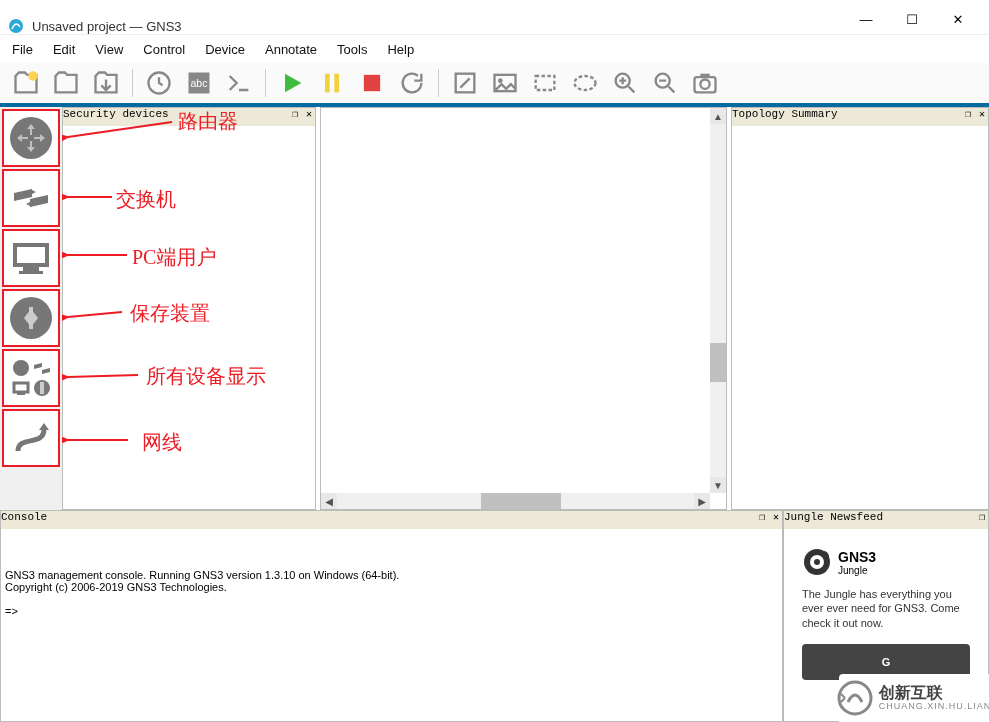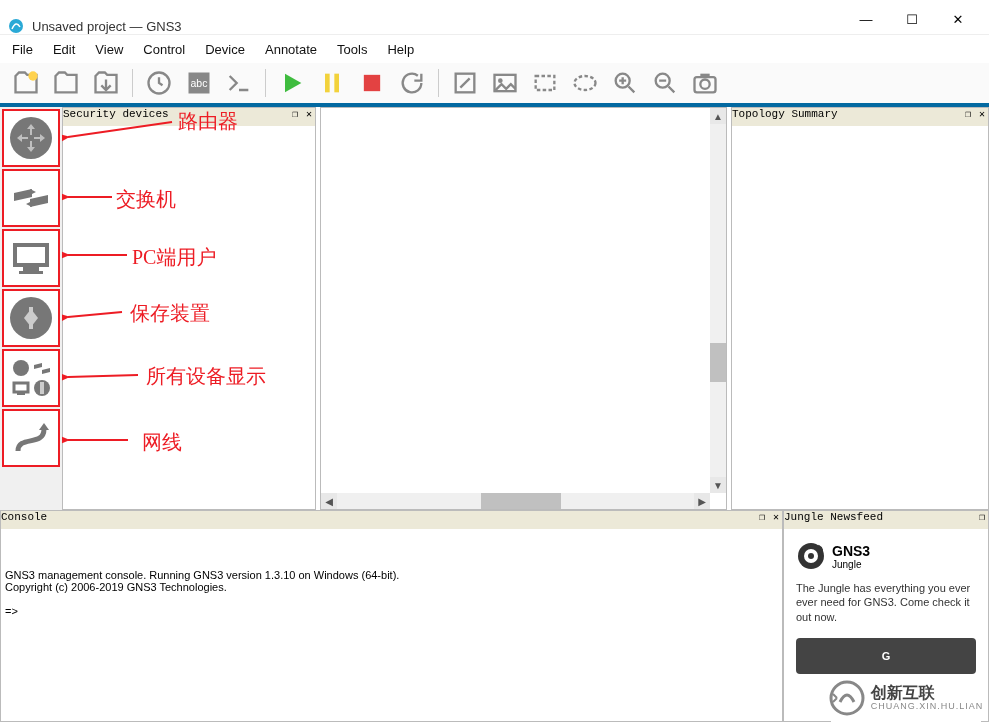--- a/index.html
+++ b/index.html
@@ -28,30 +28,30 @@
 #canvas .vscroll { position: absolute; right: 0; top: 0; bottom: 16px; width: 16px; background: #f0f0f0; }
 #canvas .vscroll-thumb { position: absolute; right: 0; top: 235px; width: 16px; height: 39px; background: #c0c0c0; }
 #canvas .hscroll { position: absolute; left: 0; right: 16px; bottom: 0; height: 16px; background: #f0f0f0; }
 #canvas .hscroll-thumb { position: absolute; bottom: 0; left: 160px; height: 16px; width: 80px; background: #c0c0c0; }
 #canvas .arrow { position:absolute; width:16px; height:16px; background:#e8e8e8; display:flex; align-items:center; justify-content:center; font-size:10px; color:#555;}
 #topo { width: 258px; }
 .bottom-row { display: flex; height: 212px; }
 #console { flex: 1; }
 #console .panel-body { font-family: Liberation Sans, sans-serif; font-size: 11px; padding: 4px; white-space: pre; margin-top: 36px; }
 #jungle { width: 206px; }
-#jungle .panel-body { padding: 12px; font-size: 11px; }
+#jungle .panel-body { padding: 18px; font-size: 11px; }
 .jungle-logo { display:flex; align-items:center; gap:6px; margin-bottom:10px; }
 .jungle-headline { font-weight: bold; font-size: 12px; margin-bottom: 4px; }
 .jungle-text { font-size: 11px; color: #333; line-height: 1.3; }
 .jungle-btn { margin-top: 14px; height: 36px; background: #444; color: #fff; display: flex; align-items: center; justify-content: center; font-weight: bold; border-radius: 4px; }
 
 .anno { position: absolute; pointer-events: none; z-index: 50; }
 .anno-arrow { stroke: #ed1c24; fill: #ed1c24; }
 .anno-text { color: #ed1c24; font-size: 20px; font-family: "SimSun","Microsoft YaHei",serif; position:absolute;text-align:right; }
-.watermark { position: absolute; right: 8px; bottom: 0; width: 150px; height: 48px; background:#fff; display:flex; align-items:center; justify-content:center; z-index:100; border-top-left-radius:4px; }
+.watermark { position: absolute; right: 0; bottom: 0; width: 150px; height: 48px; background:#fff; display:flex; align-items:center; justify-content:center; z-index:100; border-top-left-radius:4px; }
 .watermark-inner { display:flex; align-items:center; gap:6px; }
 .watermark-text { font-family: "Microsoft YaHei",sans-serif; font-size:16px; font-weight:bold; color:#444; line-height:1;}
 .watermark-sub { font-size:9px; color:#888; letter-spacing:1px;}
 </style>
 </head>
 <body>
 
 <div class="titlebar">
   <svg class="app-icon" viewBox="0 0 16 16">
       <circle cx="8" cy="8" r="7" fill="#2aa9d6"></circle>

